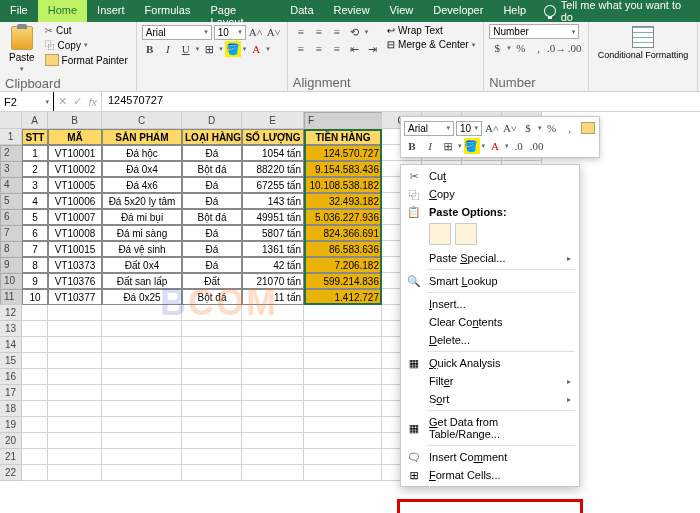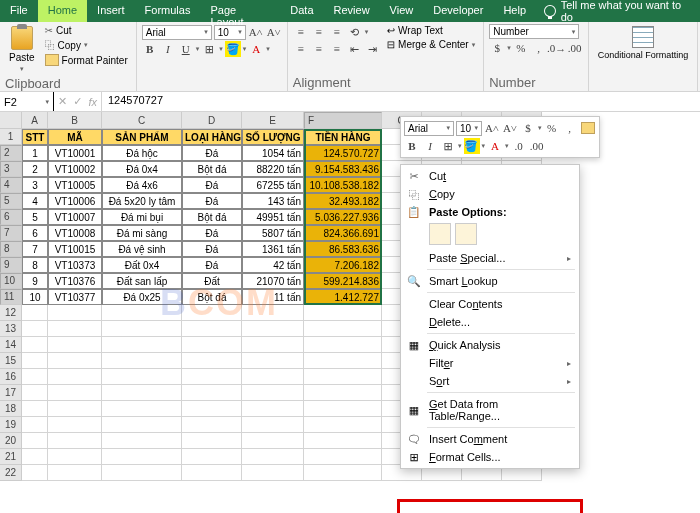--- a/index.html
+++ b/index.html
@@ -592,20 +592,23 @@
         <span>Paste <span class="u">S</span>pecial...</span>
         <span class="ctxarrow">▸</span>
       </div>
     <div class="ctxsep"></div>
     <div class="ctxitem">
         <span class="ctxicon">🔍</span>
         <span>Smart <span class="u">L</span>ookup</span>
       </div>
     <div class="ctxsep"></div>
     <div class="ctxitem">
+        <span><span class="u">I</span>nsert...</span>
+      </div>
+    <div class="ctxitem">
         <span>Clear Co<span class="u">n</span>tents</span>
       </div>
     <div class="ctxitem">
         <span><span class="u">D</span>elete...</span>
       </div>
     <div class="ctxsep"></div>
     <div class="ctxitem">
         <span class="ctxicon">▦</span>
         <span><span class="u">Q</span>uick Analysis</span>
       </div>

